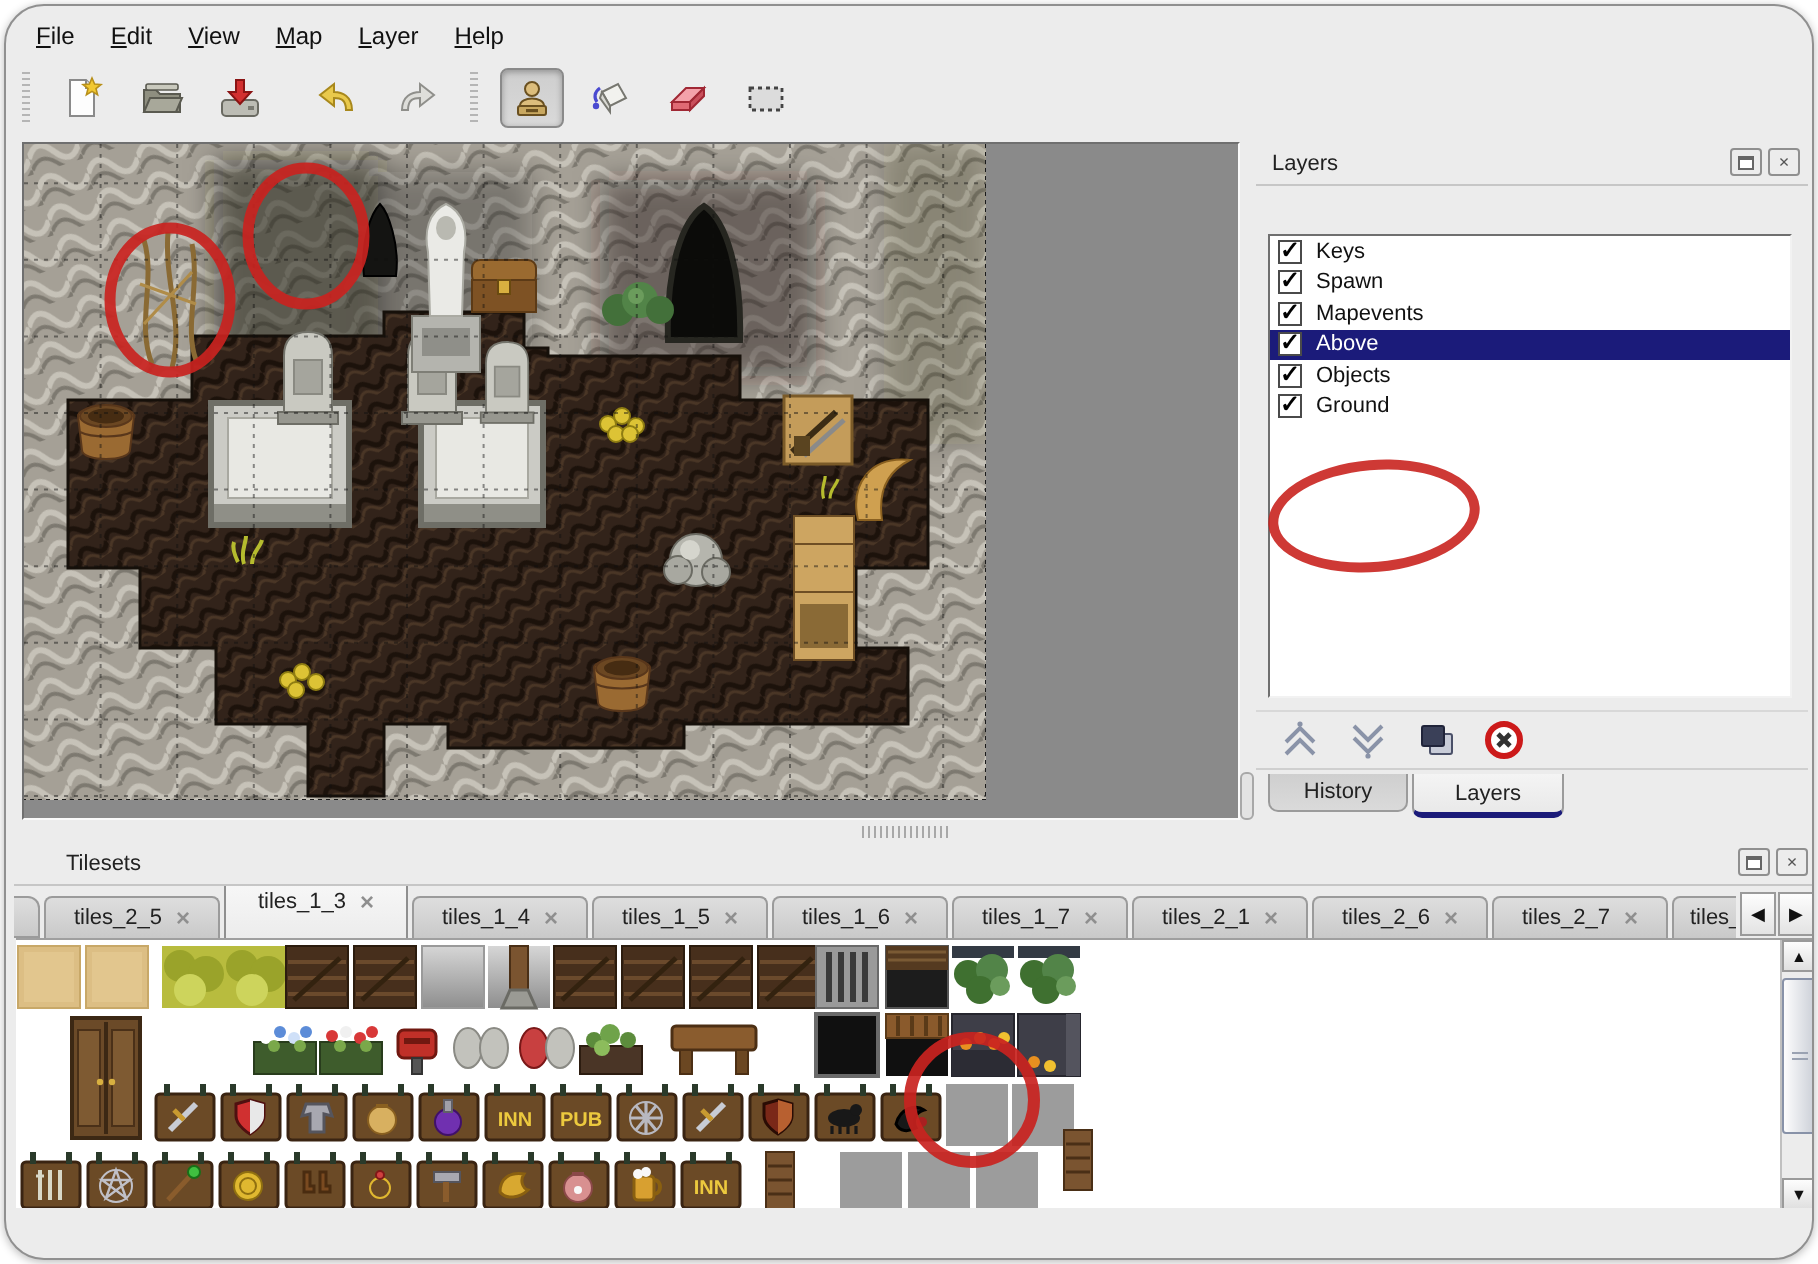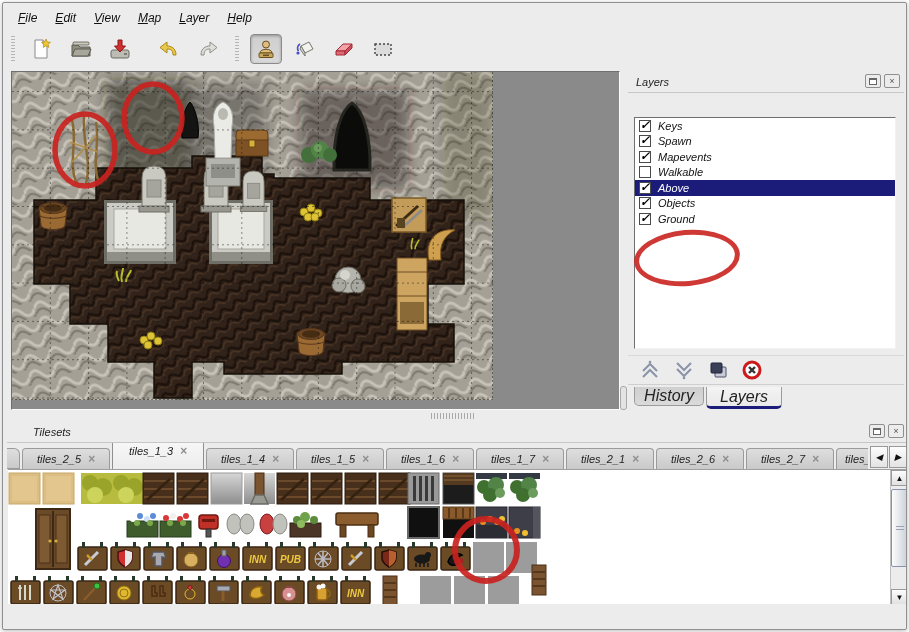--- a/index.html
+++ b/index.html
@@ -1,18 +1,18 @@
 <!DOCTYPE html>
 <html><head>
 <meta charset="utf-8">
 <style>
   html,body{margin:0;padding:0;background:#ffffff;font-family:"Liberation Sans",sans-serif;}
   *{box-sizing:border-box;}
   .window{position:relative;width:905px;height:628px;margin:2px;background:#ececec;
-    border:1px solid #909090;border-radius:2px;overflow:hidden;box-shadow:0 1px 5px rgba(0,0,0,.28);font-style:italic;}
+    border:1px solid #909090;border-radius:20px;overflow:hidden;box-shadow:0 1px 5px rgba(0,0,0,.28);}
   
   .menubar{position:absolute;left:6px;top:4px;height:22px;display:flex;align-items:center;}
   .menu-item{font-size:12px;color:#111;padding:3px 9px;cursor:default;}
   .menu-item u{text-decoration:underline;}
   
   .toolbar{position:absolute;left:4px;top:28px;height:36px;display:flex;align-items:center;gap:7px;}
   .tgrip{width:4px;height:26px;margin:0 4px;background:repeating-linear-gradient(to bottom,#b5b5b5 0 1px,transparent 1px 3px);}
   .tool-btn{width:32px;height:30px;display:flex;align-items:center;justify-content:center;border:1px solid transparent;border-radius:4px;}
   .tool-btn.active{background:linear-gradient(#cecece,#d9d9d9);border:1px solid #8a8a8a;box-shadow:inset 0 1px 3px rgba(0,0,0,.3);}
   
@@ -42,21 +42,21 @@
     border:1px solid;border-color:#6f6f6f #f2f2f2 #f2f2f2 #6f6f6f;overflow:hidden;}
   .layer-row{display:flex;align-items:center;height:15.5px;padding-left:4px;gap:7px;font-size:11px;color:#111;}
   .layer-row.selected{color:#fff;}
   .layer-check{width:12px;height:12px;background:#fff;border:1px solid #4a4a4a;font-size:12px;font-weight:bold;
     color:#000;line-height:9px;text-align:center;flex:none;}
   .annotation-ellipse{position:absolute;border:5px solid rgba(201,35,31,.9);border-radius:50%;pointer-events:none;}
   .layer-btnrow{position:absolute;left:0;right:0;top:284px;height:30px;border-top:1px solid #d8d8d8;border-bottom:1px solid #cfcfcf;
     display:flex;align-items:center;gap:10px;padding-left:10px;}
   .lp-btn{width:24px;height:24px;display:flex;align-items:center;justify-content:center;}
   .dock-tabs{position:absolute;left:6px;top:316px;height:23px;display:flex;align-items:flex-start;gap:2px;}
-  .dock-tab{font-size:16px;color:#222;display:flex;align-items:center;justify-content:center;
+  .dock-tab{font-size:11px;color:#222;display:flex;align-items:center;justify-content:center;
     border:1px solid #9b9b9b;border-top:none;border-radius:0 0 5px 5px;background:linear-gradient(#cfcfcf,#dadada);width:70px;height:19px;}
   .dock-tab.active{background:linear-gradient(#f4f4f4,#e9e9e9);width:76px;height:22px;border-bottom:3px solid #1b1b7a;}
   
   .tilesets-panel{position:absolute;left:4px;top:418px;width:901px;height:187px;}
   .ts-tabbar{position:absolute;left:0;top:22px;right:40px;height:26px;display:flex;align-items:flex-end;overflow:hidden;}
   .ts-stub{width:13px;height:21px;background:linear-gradient(#dedede,#c9c9c9);border:1px solid #9b9b9b;border-left:none;border-radius:0 6px 0 0;flex:none;}
   .ts-tab{flex:none;width:88px;height:21px;margin-left:2px;border:1px solid #9b9b9b;border-bottom:none;border-radius:4px 4px 0 0;
     background:linear-gradient(#dedede,#c9c9c9);display:flex;align-items:center;justify-content:center;gap:7px;font-size:11px;color:#222;}
   .ts-tab.active{width:92px;height:40px;background:linear-gradient(#fbfbfb,#ececec);border-top:3px solid #1b1b7a;border-color:#8f8f8f;}
   .ts-tab.clipped{width:46px;overflow:hidden;justify-content:flex-start;padding-left:8px;}
@@ -361,24 +361,20 @@
           <span>Keys</span>
         </div>
         <div class="layer-row">
           <span class="layer-check">✓</span>
           <span>Spawn</span>
         </div>
         <div class="layer-row">
           <span class="layer-check">✓</span>
           <span>Mapevents</span>
         </div>
-        <div class="layer-row">
-          <span class="layer-check"></span>
-          <span>Walkable</span>
-        </div>
         <div class="layer-row selected" style="background: rgb(27, 27, 122);">
           <span class="layer-check">✓</span>
           <span>Above</span>
         </div>
         <div class="layer-row">
           <span class="layer-check">✓</span>
           <span>Objects</span>
         </div>
         <div class="layer-row">
           <span class="layer-check">✓</span>

